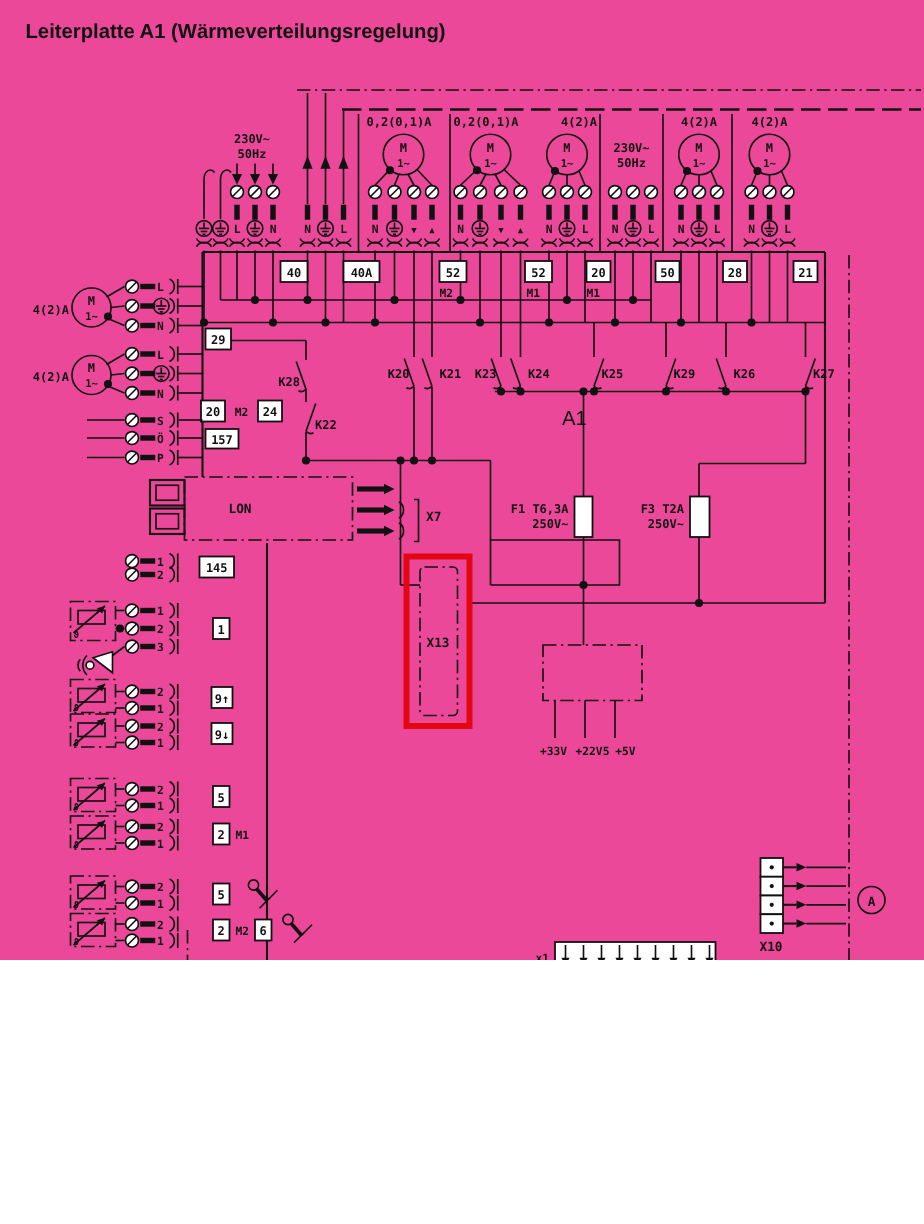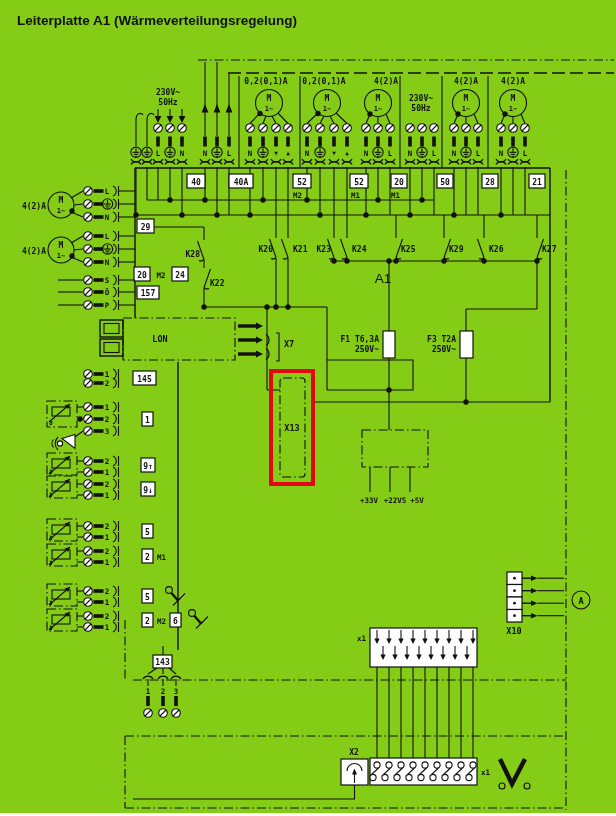--- a/index.html
+++ b/index.html
@@ -1,16 +1,16 @@
 <!DOCTYPE html>
 <html><head>
 <meta charset="utf-8">
 <style>
   html,body{margin:0;padding:0;background:#fff;}
-  .page{width:616px;height:813px;position:relative;background:#84cc16;}
+  .page{width:616px;height:640px;position:relative;background:#ec4899;}
   svg text{font-family:"DejaVu Sans Mono",monospace;font-weight:bold;fill:#111;stroke:none;}
   .ttl{font-family:"Liberation Sans",sans-serif;font-weight:bold;font-size:13.5px;}
   .ta1{font-family:"Liberation Sans",sans-serif;font-weight:normal;font-size:13.5px;}
   .t6{font-size:6px;}.t7{font-size:7px;}.t75{font-size:7.5px;}.t8{font-size:8px;}.t85{font-size:8.5px;}
   .am{text-anchor:middle;}.ae{text-anchor:end;}
   .w{stroke:#111;stroke-width:1.1;fill:none;}
   .w2{stroke:#111;stroke-width:1.4;fill:none;}
   .w3{stroke:#111;stroke-width:3.4;fill:none;}
   .dd{stroke:#111;stroke-width:1.1;fill:none;stroke-dasharray:9 3 1.5 3;}
   .ld{stroke:#111;stroke-width:1.6;fill:none;stroke-dasharray:13 5;}

